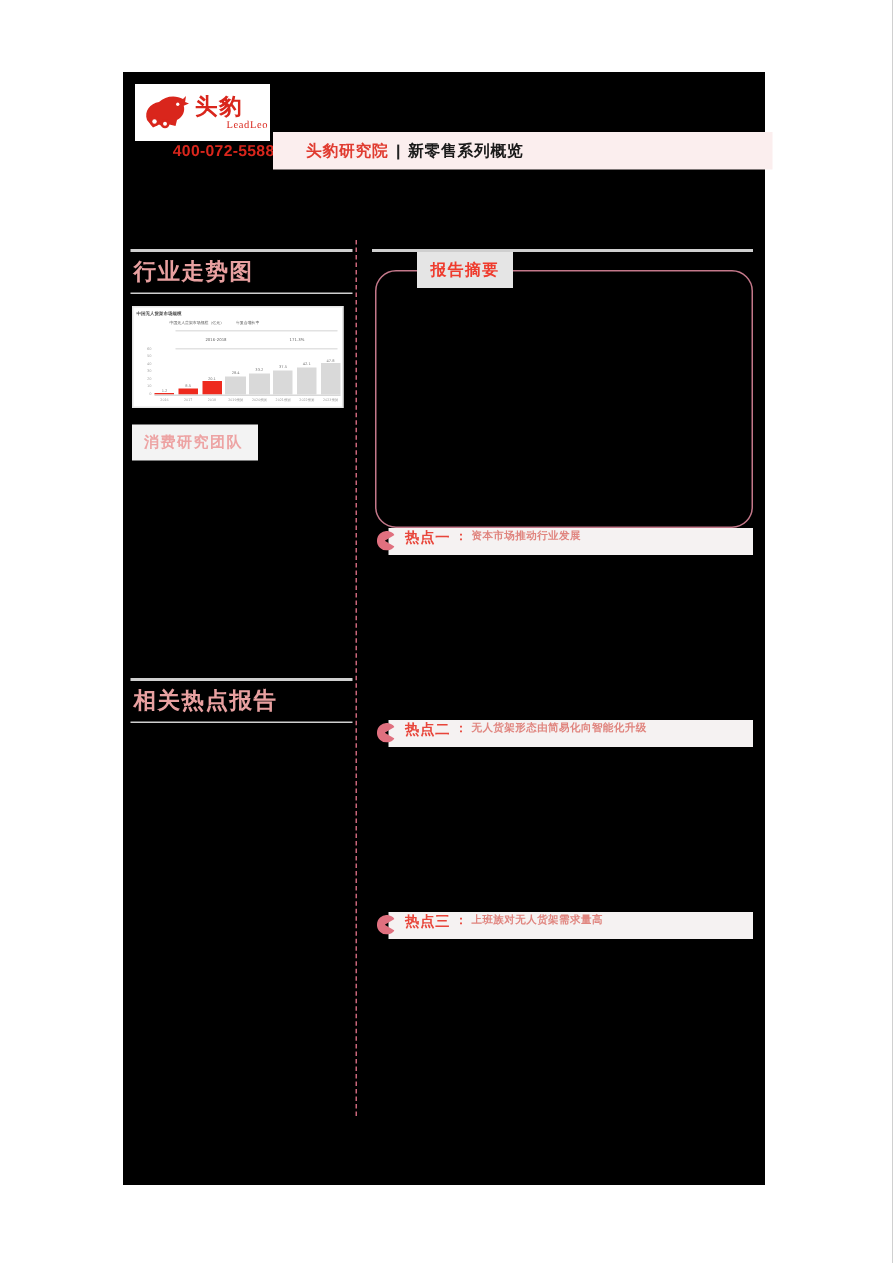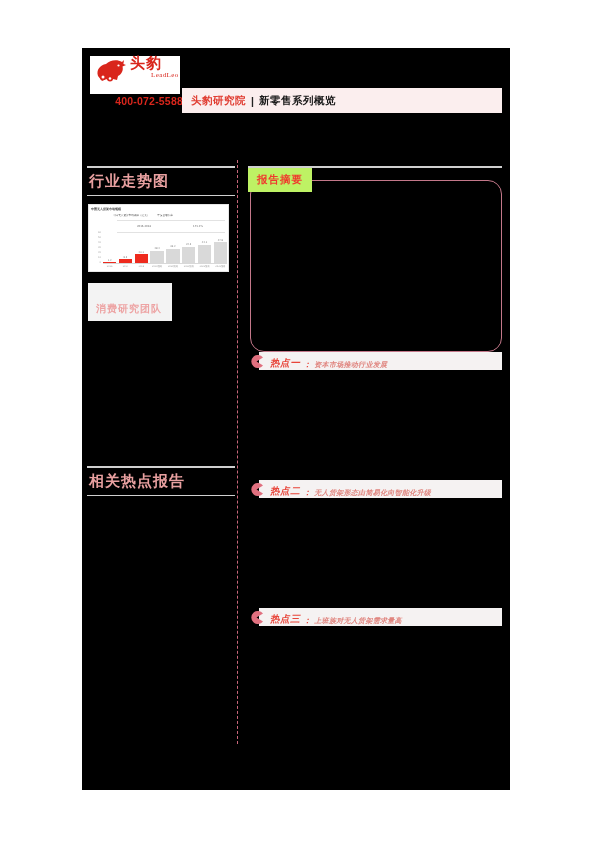--- a/index.html
+++ b/index.html
@@ -16,21 +16,21 @@
     background:#000000;
   }
 
   
   .logo-block{
     position:absolute;left:5px;top:8px;width:96px;height:56px;
   }
   .logo-card{
     position:absolute;left:3px;top:0px;width:90px;height:38px;
     background:#ffffff;
-    display:flex;align-items:flex-start;
+    display:flex;align-items:center;
   }
   .logo-mark{
     position:relative;width:34px;height:30px;margin-left:4px;flex:none;
   }
   .logo-text{
     margin-left:2px;line-height:1;
   }
   .logo-cn{
     font-family:"DejaVu Sans",sans-serif;
     font-size:15px;font-weight:bold;color:#d9261c;letter-spacing:1px;
@@ -44,21 +44,21 @@
   .logo-phone{
     position:absolute;left:0px;top:39px;width:96px;
     font-family:"Liberation Sans",sans-serif;
     font-size:10.5px;font-weight:bold;color:#d9261c;letter-spacing:.2px;
     text-align:right;
   }
 
   .title-bar{
     position:absolute;left:100px;top:40px;width:320px;height:25px;
     background:#fbeeee;
-    display:flex;align-items:center;
+    display:flex;align-items:center;padding-left:13px;
   }
   .title-bar .t1{
     font-family:"DejaVu Sans",sans-serif;
     font-size:10.5px;font-weight:bold;color:#e03c31;margin-left:9px;letter-spacing:.5px;
   }
   .title-bar .sep{
     font-size:10.5px;color:#222;margin:0 5px;font-weight:bold;
   }
   .title-bar .t2{
     font-family:"DejaVu Sans",sans-serif;
@@ -116,21 +116,21 @@
   .ylabels{
     position:absolute;left:2px;top:26px;height:33px;width:10px;
     display:flex;flex-direction:column;justify-content:space-between;
     font-size:2.4px;color:#aaa;font-family:"DejaVu Sans",sans-serif;text-align:right;
   }
 
   .team-chip{
     margin-top:11px;margin-left:1px;
     display:inline-block;
     background:#f3f3f3;
-    padding:19px 10px 5px 8px;
+    padding:5px 10px 5px 8px;
     font-family:Liberation Sans, sans-serif;
     font-size:10px;font-weight:bold;color:#eda3a3;letter-spacing:1px;
   }
 
   .sec-head.second{margin-top:145px;}
 
   
   .divider{
     position:absolute;left:155px;top:112px;width:0px;height:584px;
     border-left:1.2px dashed #c9667a;
@@ -140,31 +140,31 @@
   .col-right{position:absolute;left:166px;top:118px;width:256px;}
 
   .top-rule{width:254px;height:2px;background:#cfcfcf;margin-bottom:0px;}
 
   .summary-wrap{position:relative;margin-top:12px;height:172px;}
   .summary-box{
     position:absolute;left:2px;top:0;right:2px;height:172px;
     border:1px solid #c4788a;border-radius:14px;box-sizing:border-box;
   }
   .summary-tag{
-    position:absolute;left:0;top:-12px;
-    background:#bef264;
+    position:absolute;left:30px;top:-12px;
+    background:#e5e5e5;
     padding:5px 9px;
     font-family:"DejaVu Sans",sans-serif;
     font-size:10.5px;font-weight:bold;color:#ef3b2d;letter-spacing:1px;
   }
 
   .hot-row{position:relative;height:20px;margin-left:0px;}
   .hot-bar{
     position:absolute;left:11px;top:0;width:243px;height:18px;
-    background:#f5f2f2;display:flex;align-items:flex-end;font-style:italic;
+    background:#f5f2f2;display:flex;align-items:flex-start;
   }
   .pac{
     position:absolute;left:2px;top:2px;width:13px;height:13px;
   }
   .hot-k{
     font-family:"DejaVu Sans",sans-serif;
     font-size:9.5px;font-weight:bold;color:#e8453a;letter-spacing:.6px;
     margin-left:11px;
   }
   .hot-colon{

